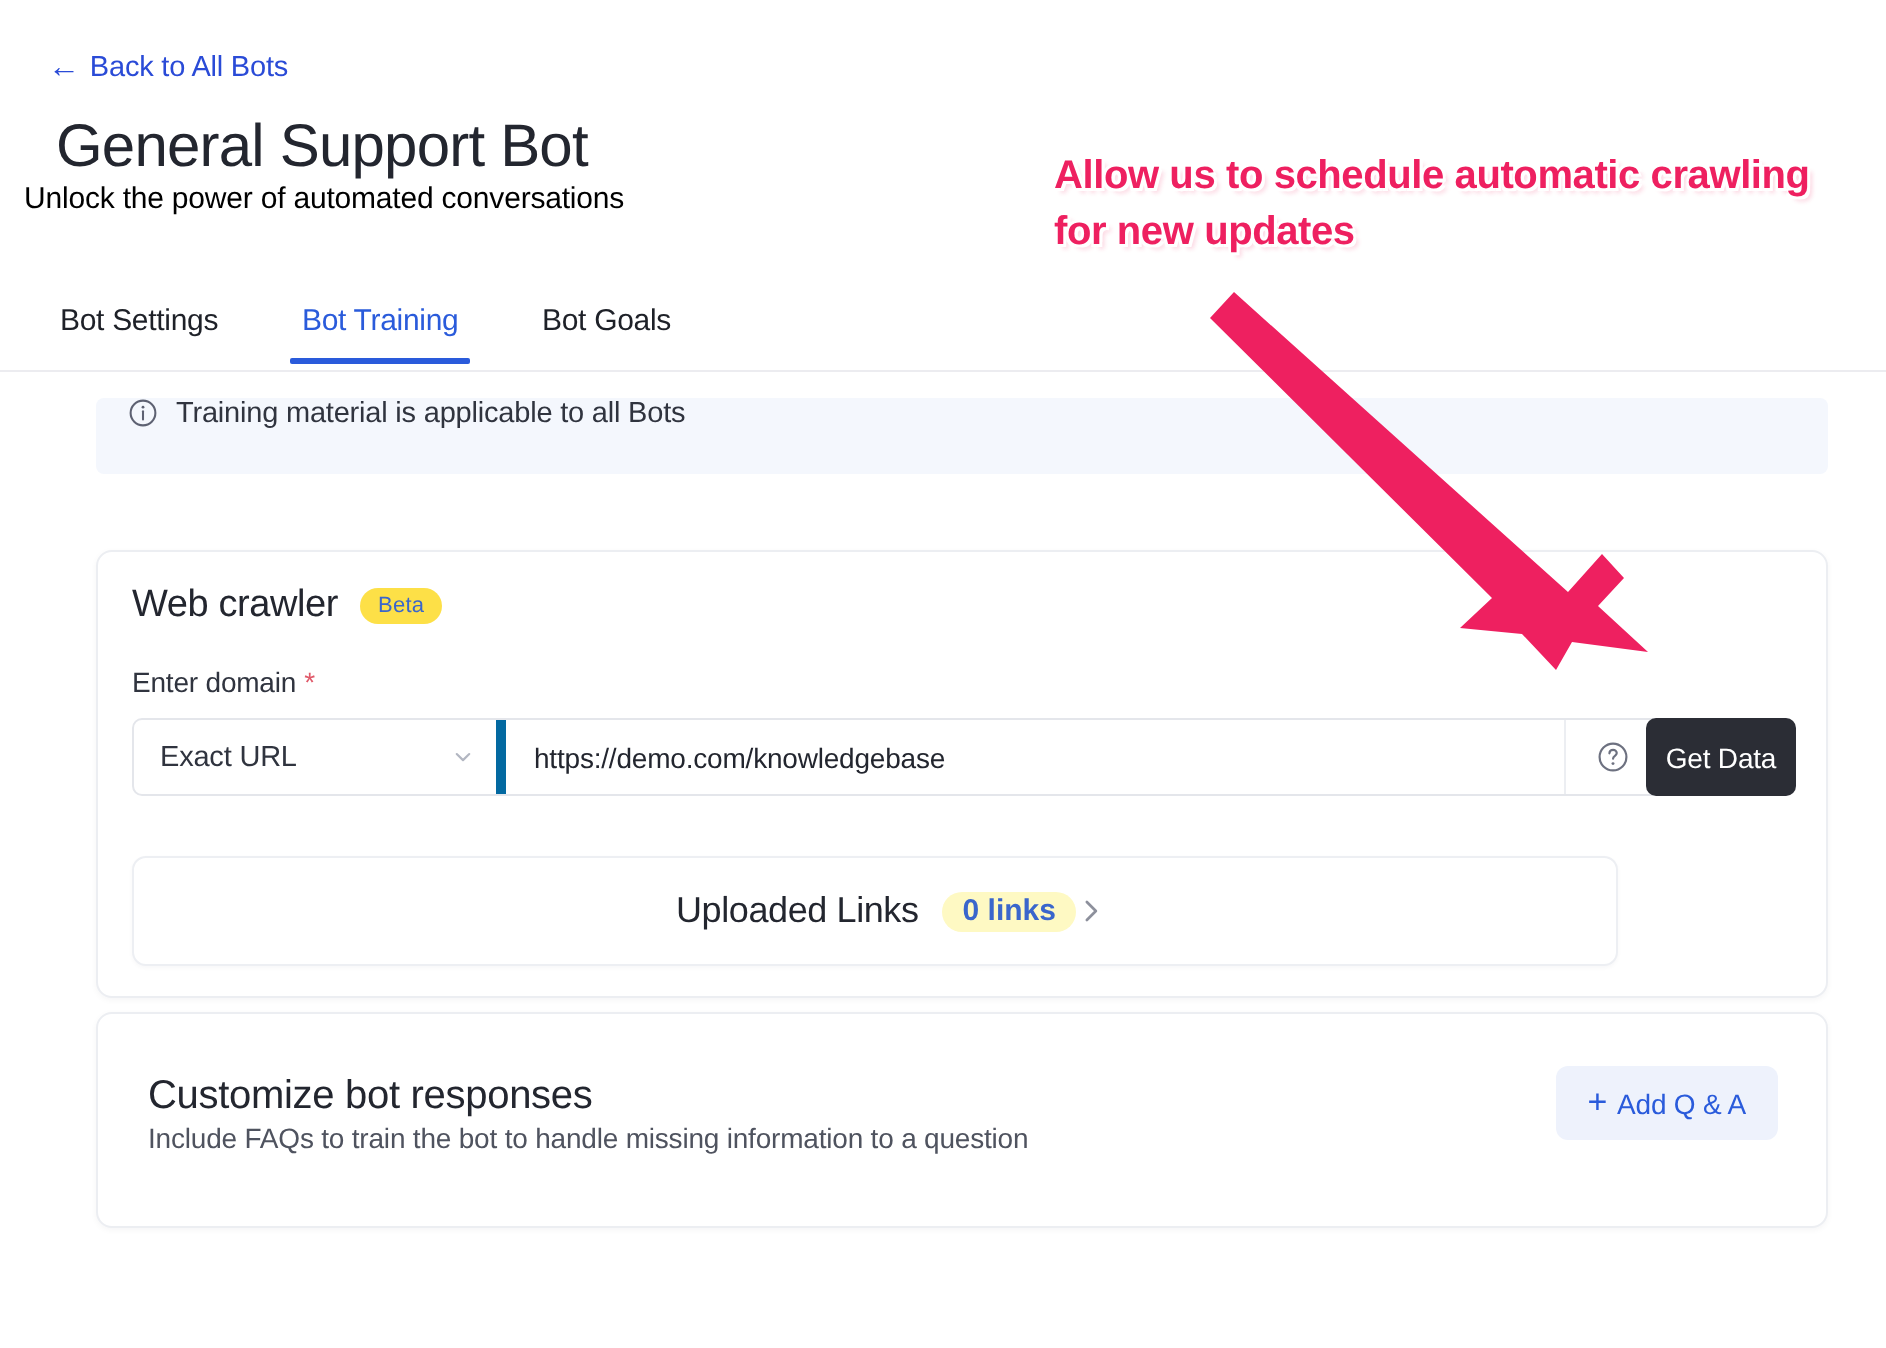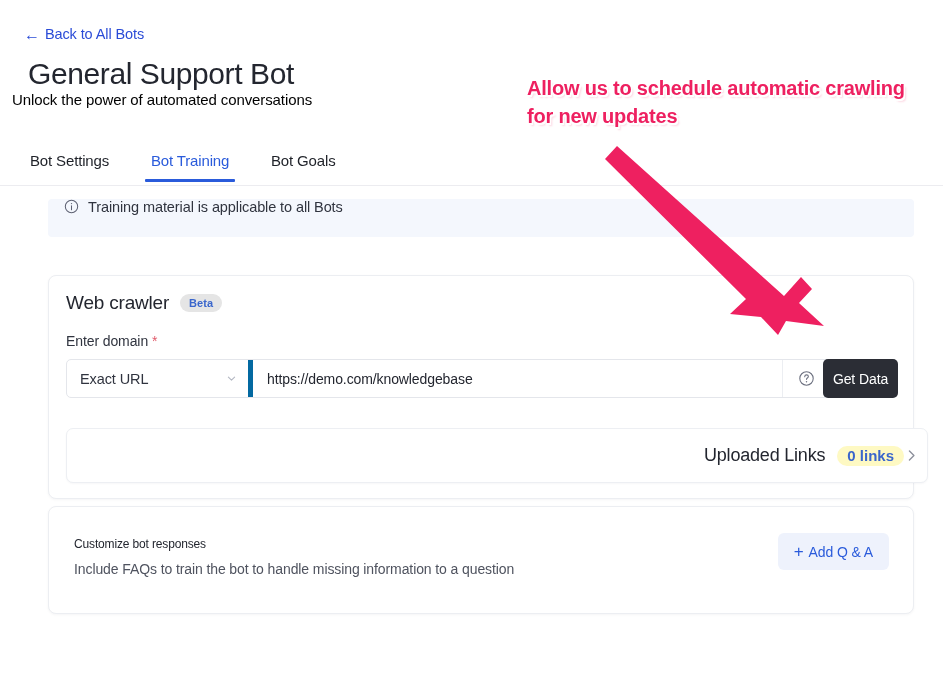--- a/index.html
+++ b/index.html
@@ -167,24 +167,24 @@
   .crawler-title {
     font-size: 19px;
     color: #23262f;
     font-weight: 400;
     letter-spacing: -0.2px;
   }
   .badge {
     display: inline-flex;
     align-items: center;
     justify-content: center;
-    background: #e5e5e5;
+    background: #fde047;
     color: #3a66cc;
     font-size: 11px;
-    font-weight: 700;
+    font-weight: 400;
     border-radius: 11px;
     padding: 3px 9px;
     letter-spacing: 0.1px;
     line-height: 12px;
   }
 
   .field-label {
     position: absolute;
     left: 17px;
     top: 57px;
@@ -275,29 +275,29 @@
     letter-spacing: -0.1px;
     display: flex;
     align-items: center;
     justify-content: center;
   }
 
   .uploaded-links {
     position: absolute;
     left: 17px;
     top: 152px;
-    width: 862px;
+    width: 743px;
     height: 55px;
     border: 1px solid #edeff3;
     border-radius: 7px;
     background: #fff;
     box-shadow: 0 1px 2px rgba(20, 25, 45, 0.035);
     display: flex;
     align-items: center;
-    justify-content: flex-end;
+    justify-content: center;
     padding: 0 8px 0 24px;
     box-sizing: border-box;
     cursor: pointer;
   }
   .ul-left {
     display: flex;
     align-items: center;
     gap: 12px;
   }
   .ul-title {
@@ -318,21 +318,21 @@
     width: 15px;
     height: 15px;
     color: #8d909c;
   }
 
   
   .faq-title {
     position: absolute;
     left: 25px;
     top: 30px;
-    font-size: 12px;
+    font-size: 20px;
     color: #23262f;
     letter-spacing: -0.15px;
   }
   .faq-sub {
     position: absolute;
     left: 25px;
     top: 54px;
     font-size: 14px;
     color: #4f535f;
     letter-spacing: -0.1px;

